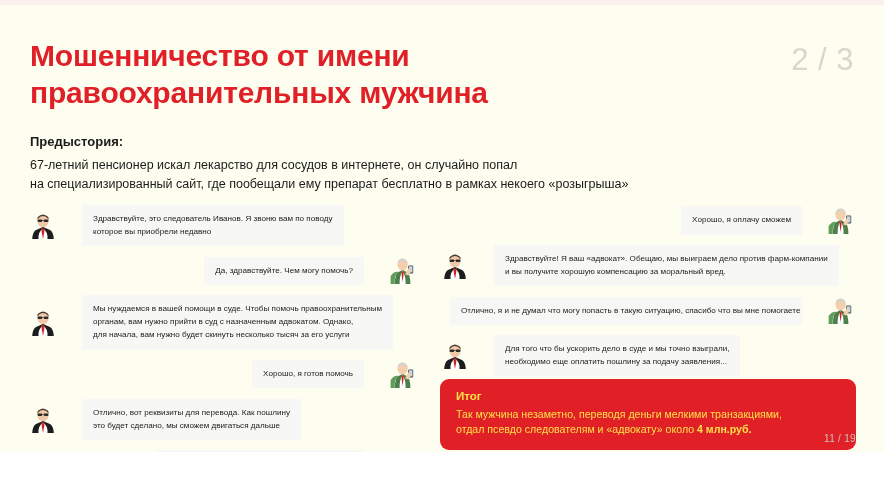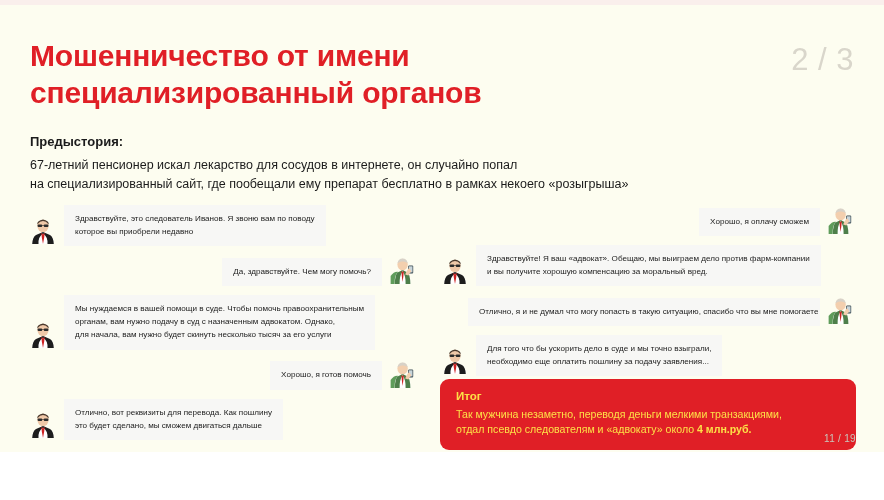--- a/index.html
+++ b/index.html
@@ -79,22 +79,23 @@
   .col {
     position: absolute;
     top: 205px;
   }
   .col-left  { left: 28px;  width: 390px; }
   .col-right { left: 440px; width: 416px; }
 
   .msg {
     position: relative;
     display: flex;
-    align-items: flex-end;
+    align-items: center;
     margin-bottom: 9px;
+    gap: 18px;
   }
   .msg.them { justify-content: flex-start; }
   .msg.me   { justify-content: flex-end; }
 
   .bubble {
     background: #f7f7f5;
     color: #1b1b1b;
     font-size: 8.1px;
     line-height: 1.62;
     padding: 7px 11px 8px 11px;
@@ -148,21 +149,21 @@
 </style>
 </head>
 <body>
 
 <div id="slide">
 
   <div class="top-strip"></div>
 
   <div class="title">
     <span class="line">Мошенничество от имени</span>
-    <span class="line">специализированный органов</span>
+    <span class="line">правоохранительных мужчина</span>
   </div>
 
   <div class="pager-top">2 / 3</div>
 
   <div class="lead-label">Предыстория:</div>
   <div class="lead-body">
     <span class="line">67-летний пенсионер искал лекарство для сосудов в интернете, он случайно попал</span>
     <span class="line">на специализированный сайт, где пообещали ему препарат бесплатно в рамках некоего «розыгрыша»</span>
   </div>
 
@@ -208,21 +209,21 @@
             <rect x="9.6" y="8.4" width="4.6" height="2.6" rx="0.9" fill="#2b2b2b"></rect>
             <rect x="15.8" y="8.4" width="4.6" height="2.6" rx="0.9" fill="#2b2b2b"></rect>
             <rect x="14.2" y="9.3" width="1.6" height="0.7" fill="#2b2b2b"></rect>
             <path d="M15 16 L8 19 Q4 21.5 4.2 28 L25.8 28 Q26 21.5 22 19 Z" fill="#ffffff"></path>
             <path d="M15 16 L8 19 Q4.6 21 4.2 28 L10.5 28 Q10 21 15 17.6 Z" fill="#1d1d1d"></path>
             <path d="M15 16 L22 19 Q25.4 21 25.8 28 L19.5 28 Q20 21 15 17.6 Z" fill="#1d1d1d"></path>
             <path d="M13.3 16.6 L15 18.6 L16.7 16.6 L16.2 21.5 L15 28 L13.8 21.5 Z" fill="#cf2323"></path>
           </svg></span>
         <div class="bubble">
           <span class="line">Мы нуждаемся в вашей помощи в суде. Чтобы помочь правоохранительным</span>
-          <span class="line">органам, вам нужно подачу в суд с назначенным адвокатом. Однако,</span>
+          <span class="line">органам, вам нужно прийти в суд с назначенным адвокатом. Однако,</span>
           <span class="line">для начала, вам нужно будет скинуть несколько тысяч за его услуги</span>
         </div>
       </div>
       <div class="msg me">
         <div class="bubble">
           <span class="line">Хорошо, я готов помочь</span>
         </div>
         <span class="avatar"><svg viewBox="0 0 30 30" width="30" height="30">
             <path d="M2.6 20 Q7 14 12 16.5 Q12.5 23 8.5 28 L2.6 28 Z" fill="#5f9c5a"></path>
             <ellipse cx="14.6" cy="8.6" rx="5.2" ry="5.8" fill="#f3cfae"></ellipse>

